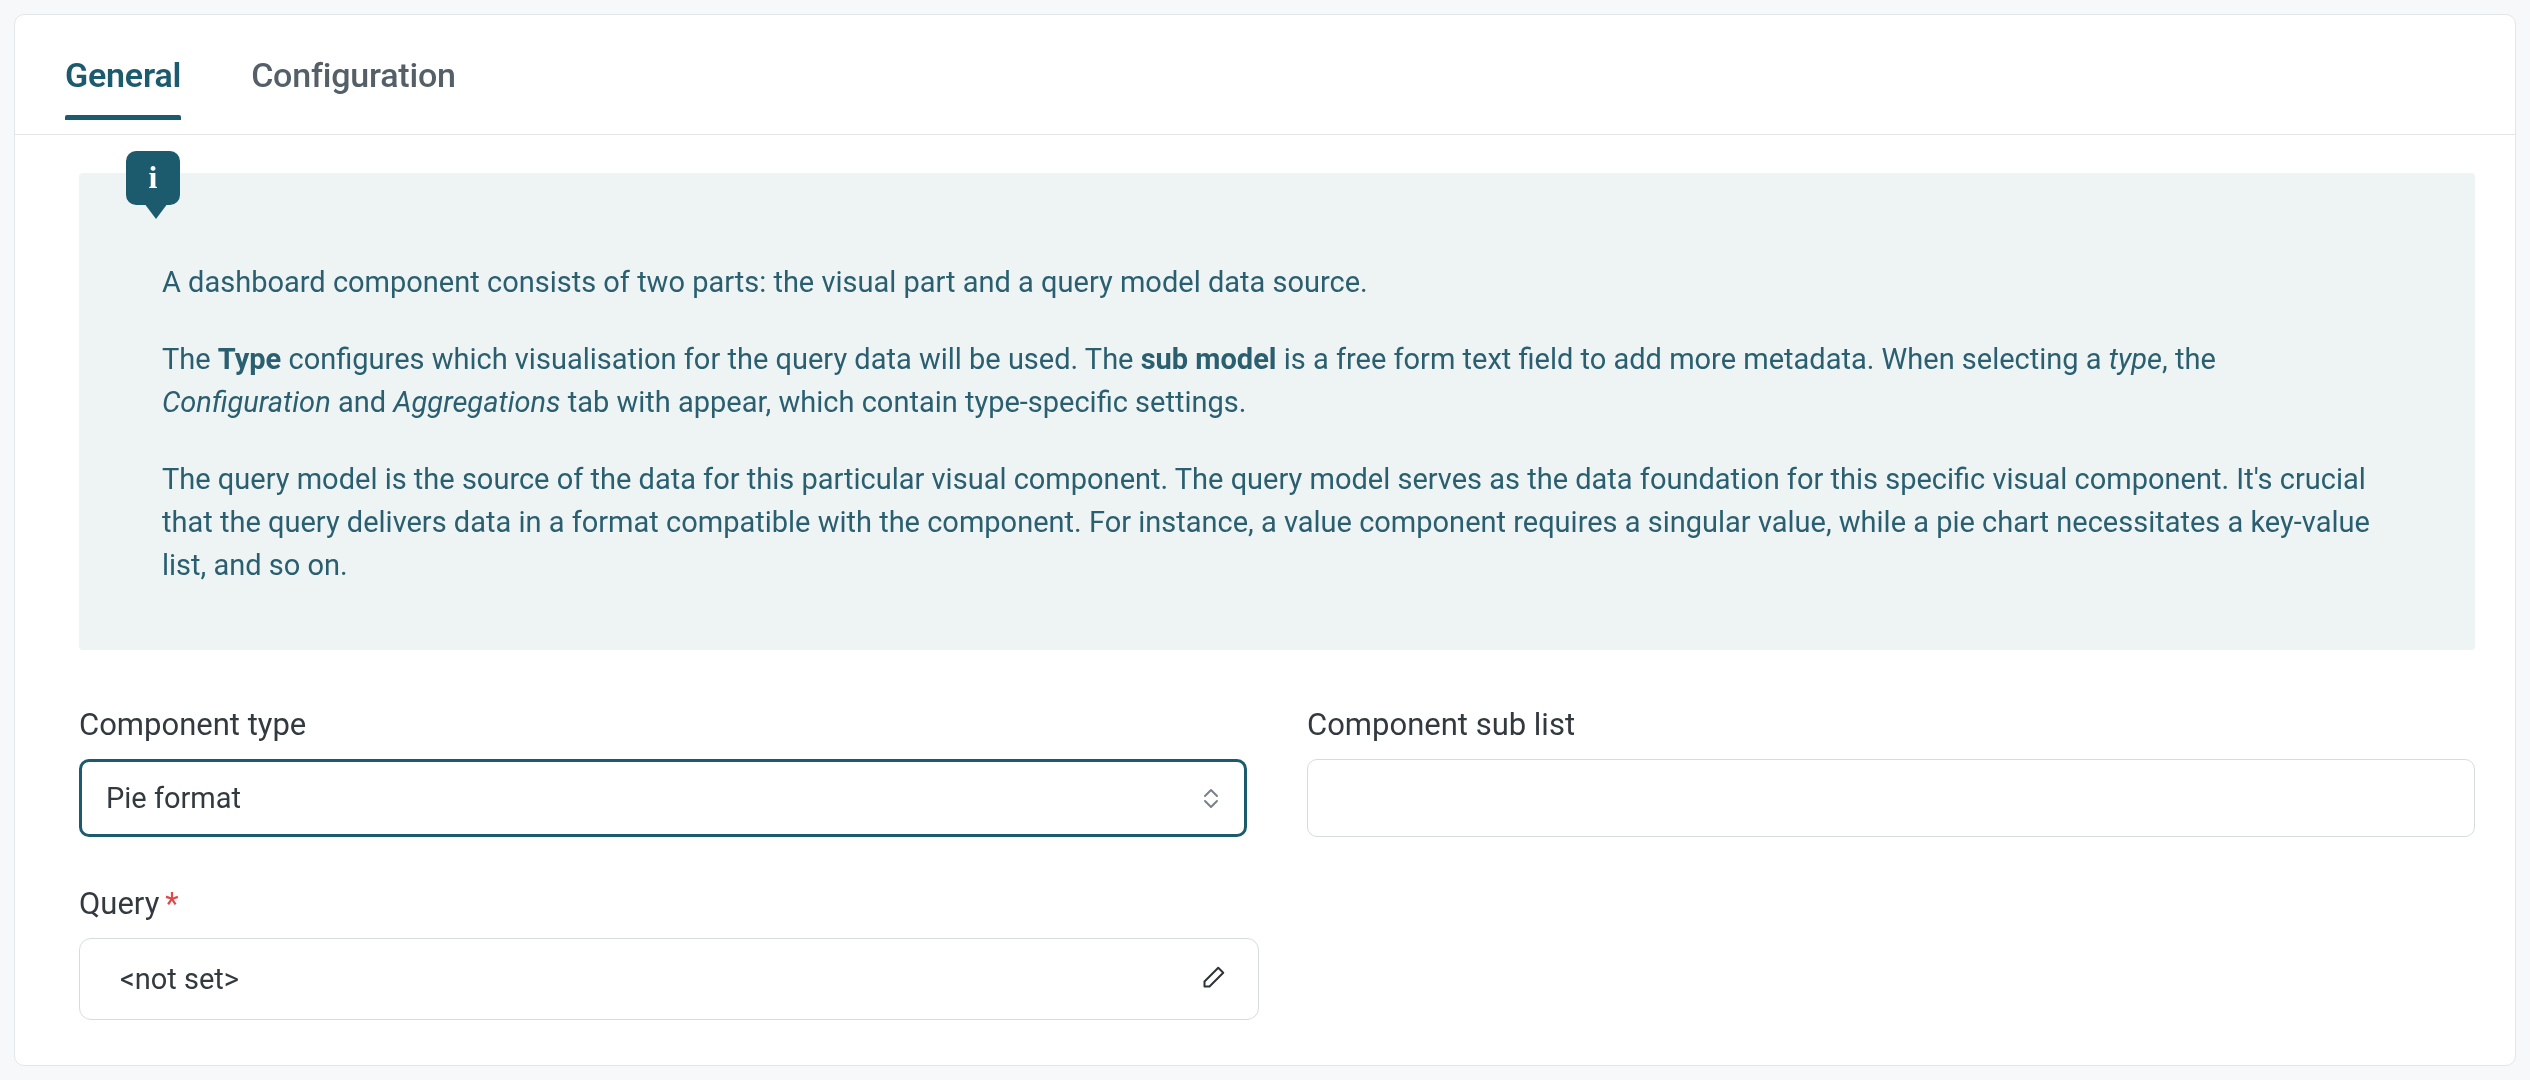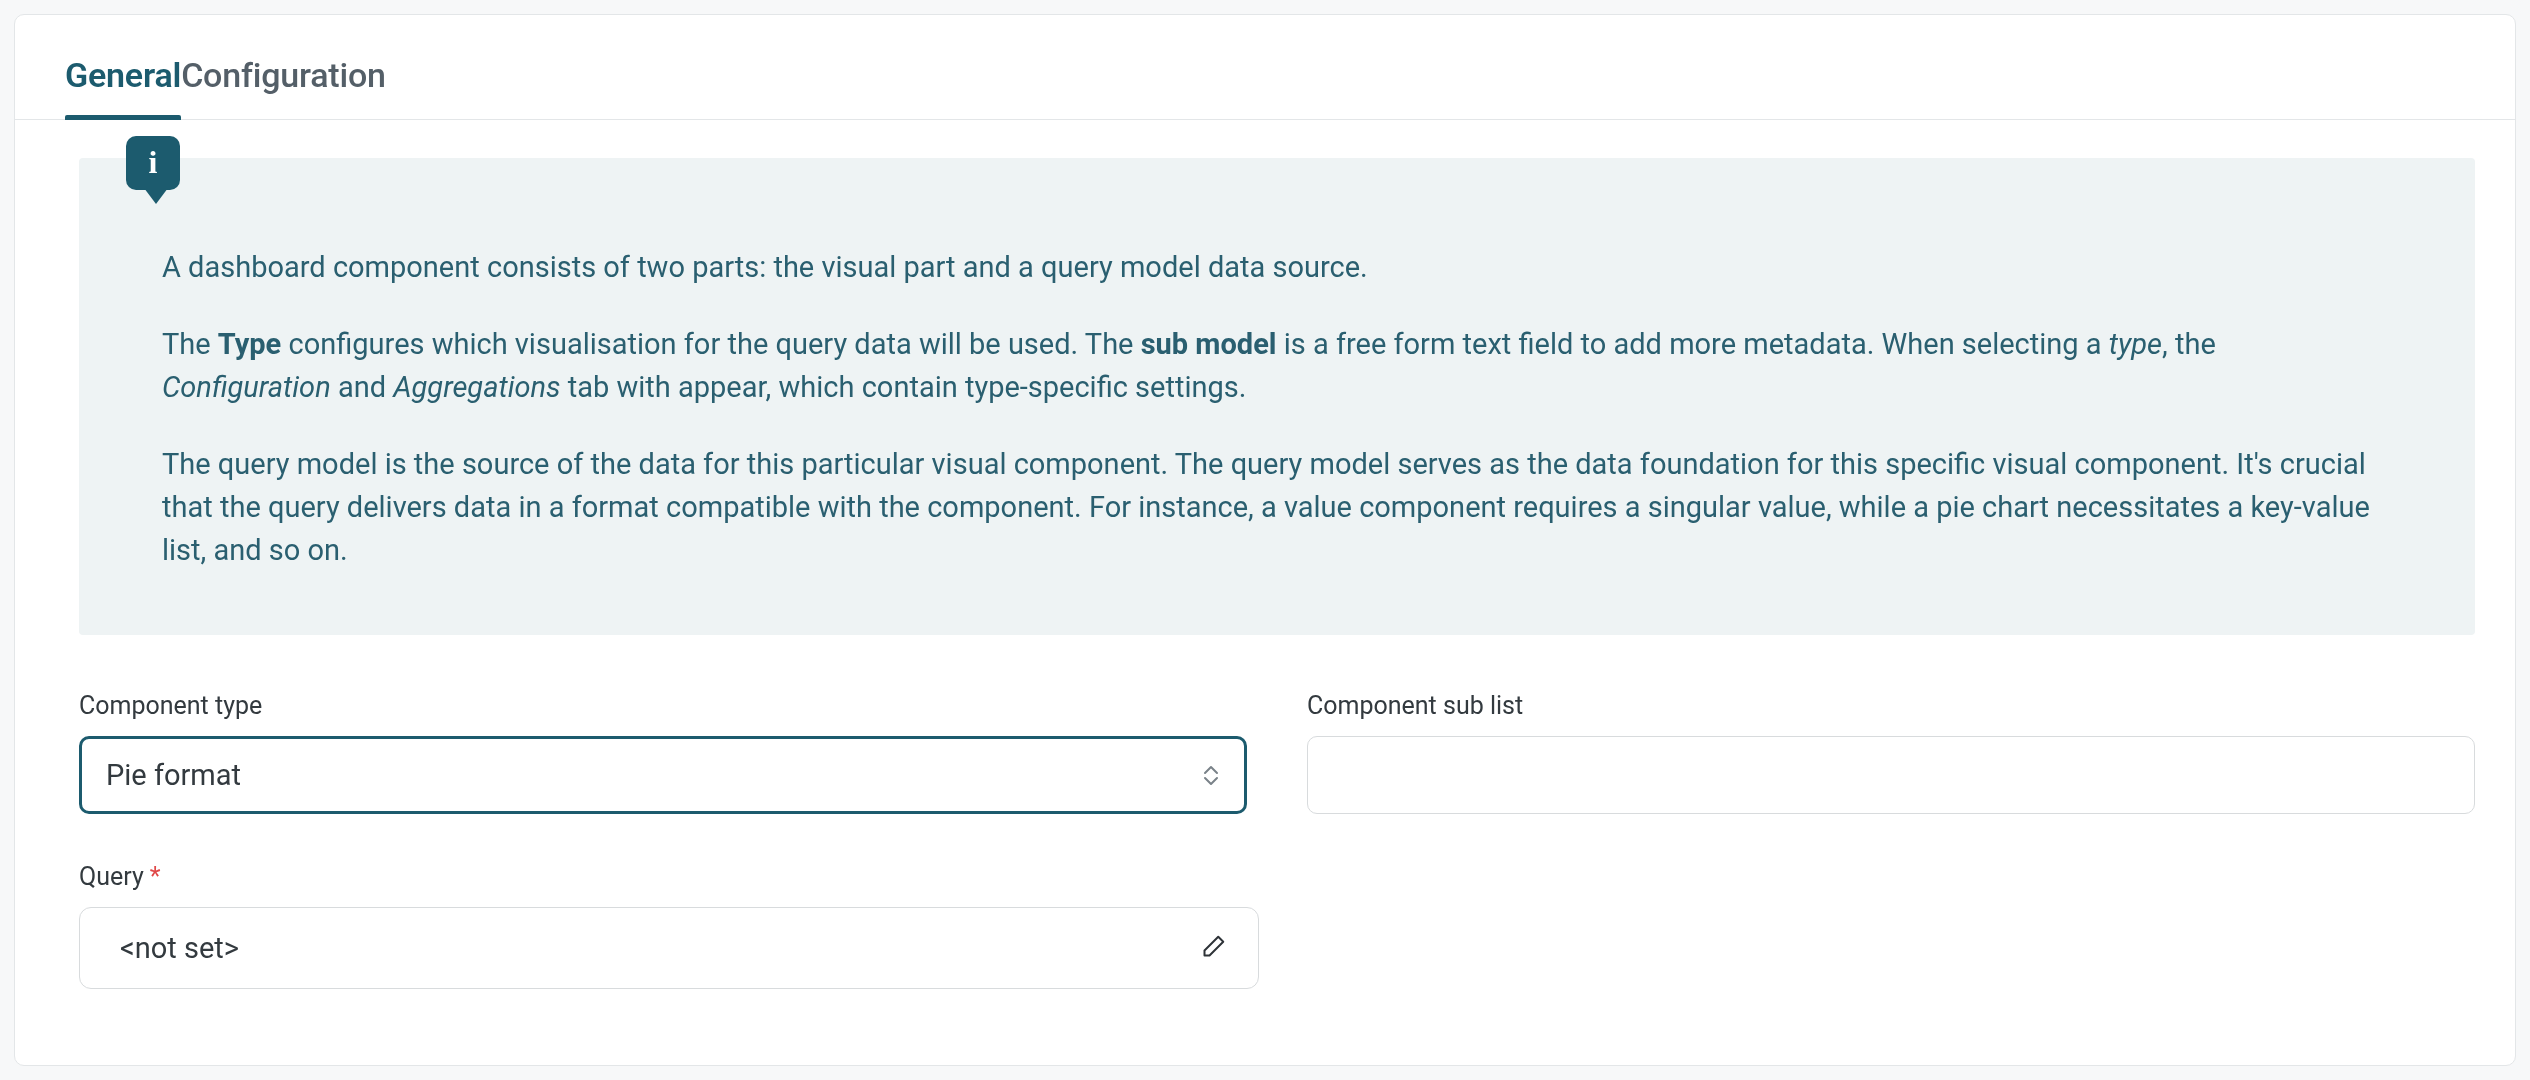--- a/index.html
+++ b/index.html
@@ -32,21 +32,22 @@
     border: 1px solid var(--border-light);
     border-radius: 10px;
     min-height: 1052px;
     padding: 0;
   }
 
   
   .tabs {
     display: flex;
     align-items: flex-end;
-    padding: 40px 50px 0 50px;
+    gap: 70px;
+    padding: 40px 50px 15px 50px;
     border-bottom: 1px solid var(--border-light);
   }
   .tab {
     font-size: 34px;
     font-weight: 500;
     color: var(--text-muted);
     padding: 0 0 24px 0;
     cursor: pointer;
     position: relative;
     letter-spacing: -0.2px;
@@ -117,21 +118,21 @@
   }
   .form-row {
     display: flex;
     gap: 60px;
   }
   .form-col {
     flex: 1;
     min-width: 0;
   }
   .field-label {
-    font-size: 25px;
+    font-size: 31px;
     color: var(--text-dark);
     margin-bottom: 16px;
     display: block;
   }
   .required-star {
     color: var(--required-red);
     margin-left: 6px;
   }
 
   .control {

